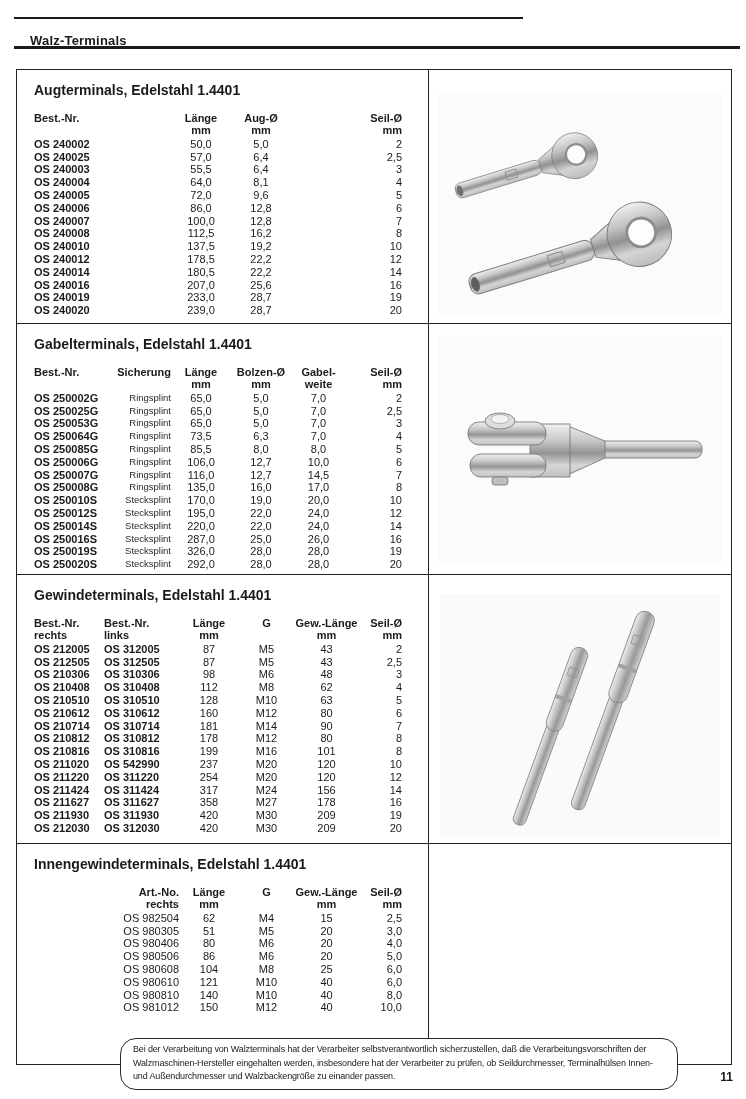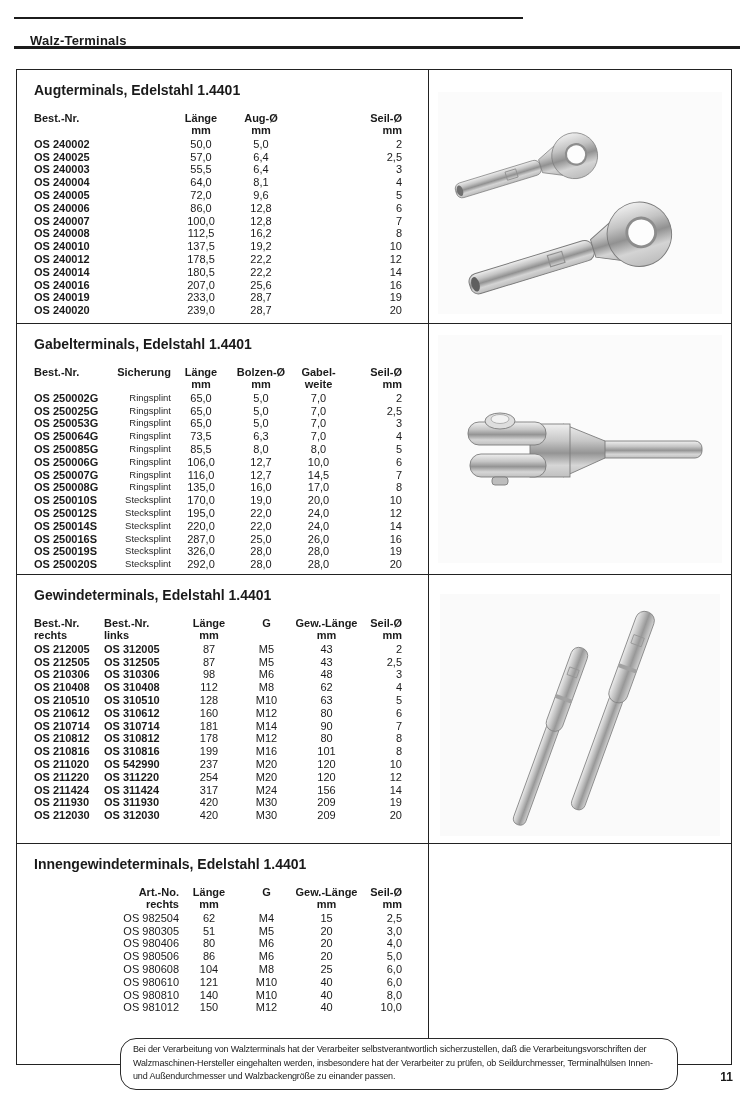--- a/index.html
+++ b/index.html
@@ -521,20 +521,28 @@
               </tr>
               <tr>
                 <td>OS 211424</td>
                 <td>OS 311424</td>
                 <td>317</td>
                 <td>M24</td>
                 <td>156</td>
                 <td>14</td>
               </tr>
               <tr>
+                <td>OS 211627</td>
+                <td>OS 311627</td>
+                <td>358</td>
+                <td>M27</td>
+                <td>178</td>
+                <td>16</td>
+              </tr>
+              <tr>
                 <td>OS 211930</td>
                 <td>OS 311930</td>
                 <td>420</td>
                 <td>M30</td>
                 <td>209</td>
                 <td>19</td>
               </tr>
               <tr>
                 <td>OS 212030</td>
                 <td>OS 312030</td>

